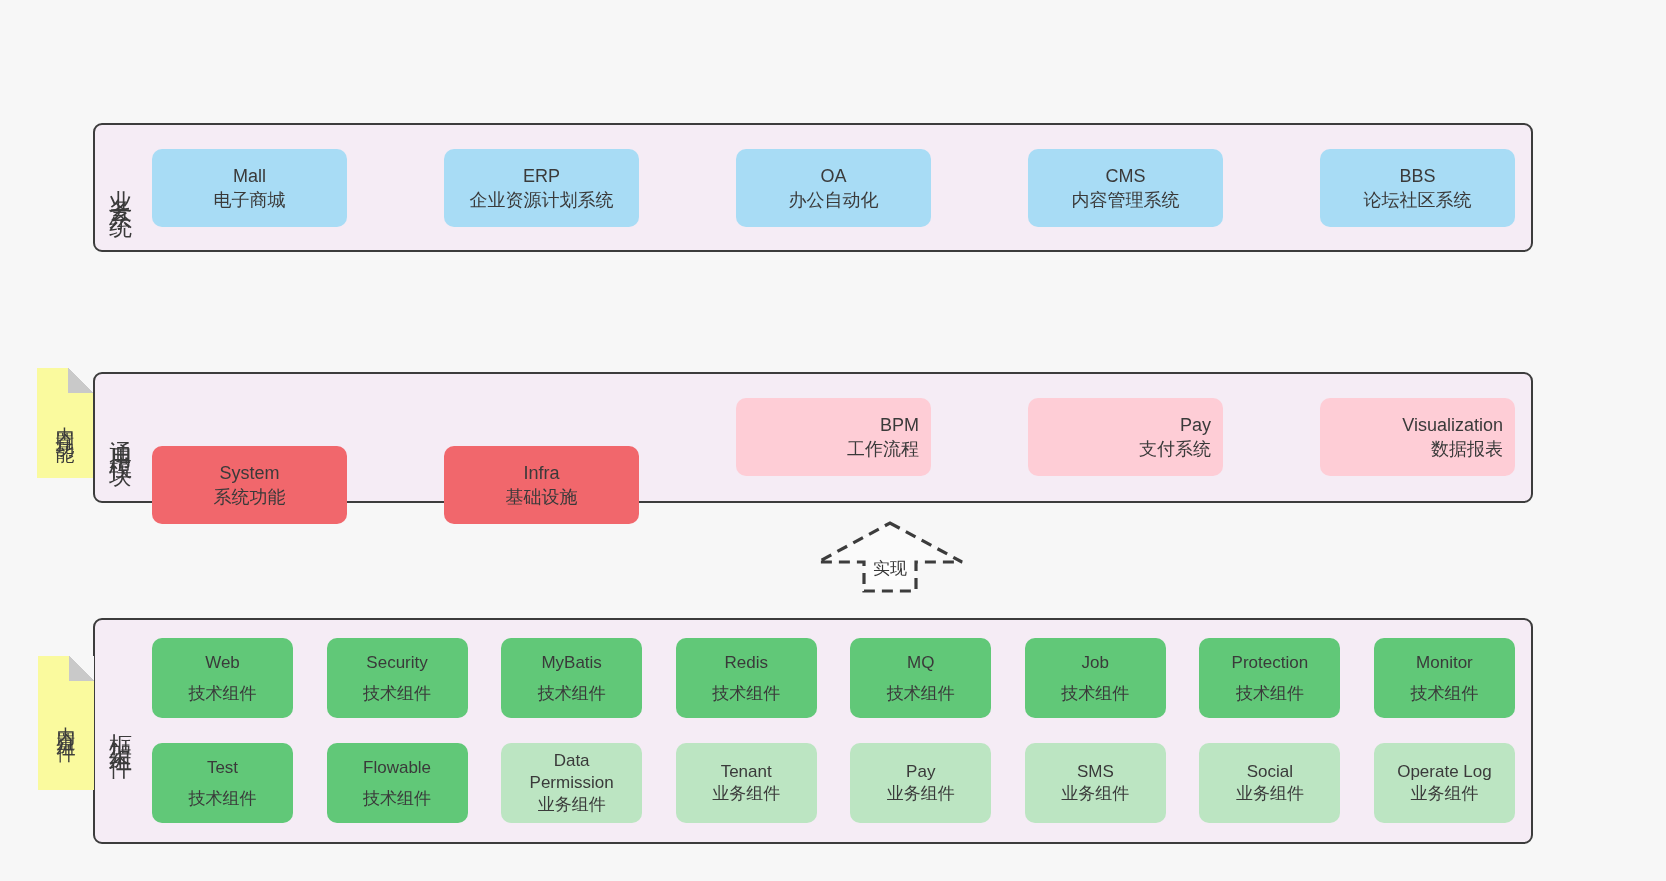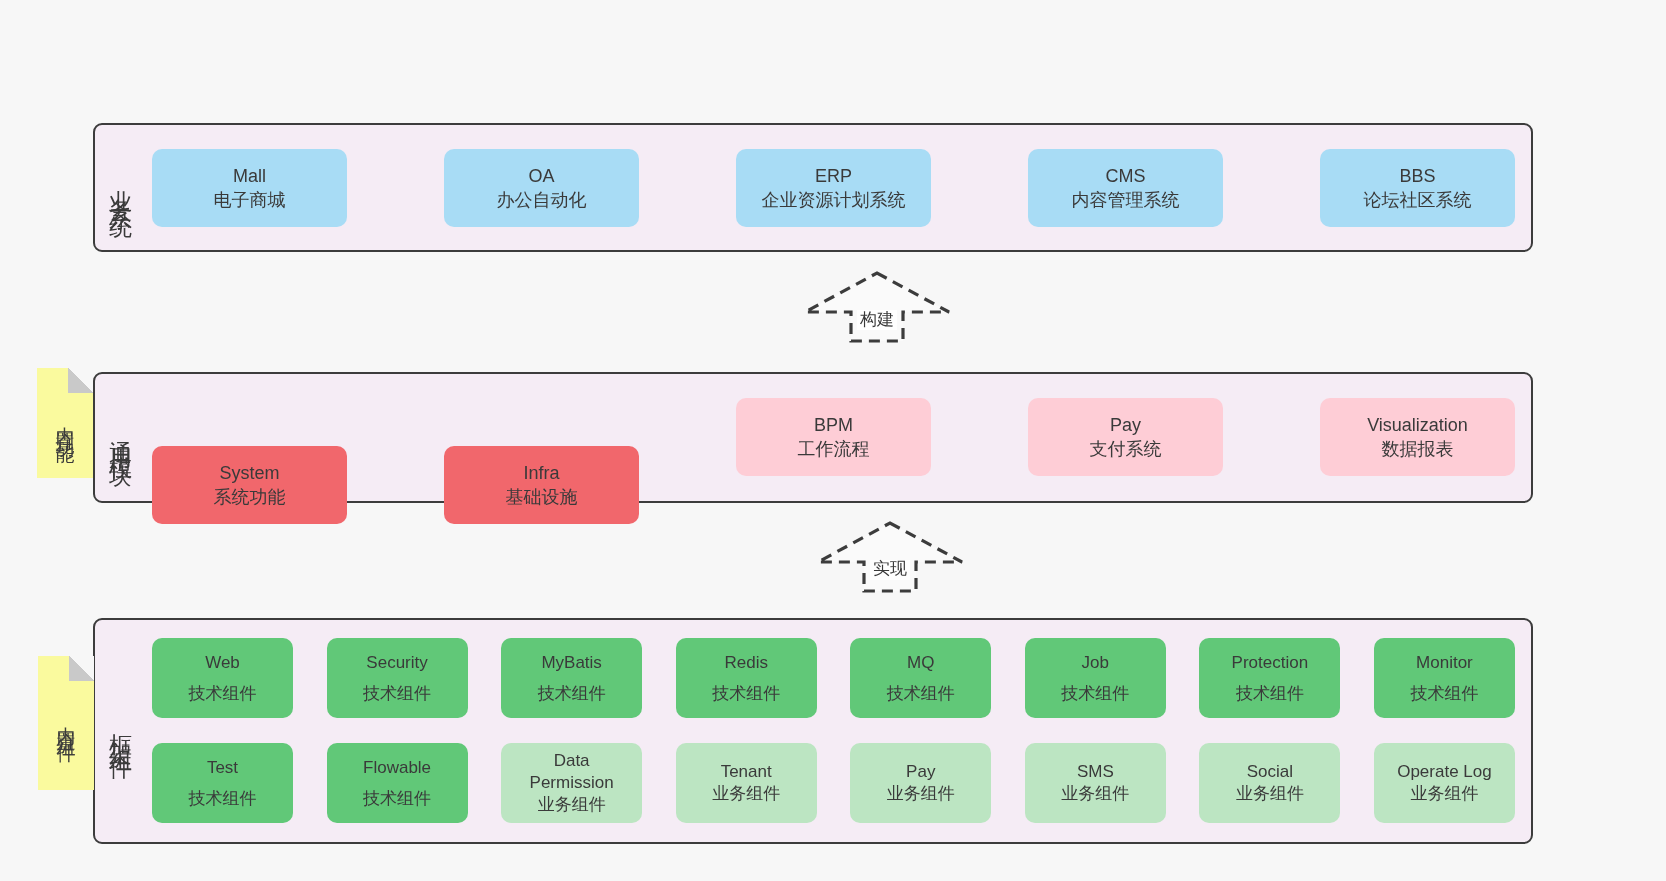--- a/index.html
+++ b/index.html
@@ -18,21 +18,21 @@
 
   .box { box-sizing:border-box; border-radius:10px; display:flex; flex-direction:column; align-items:center; justify-content:center; text-align:center; padding:4px 12px; }
   .box-wide { width:195px; height:78px; }
   .box-small { width:141px; height:80px; }
   .box-title { font-size:18px; line-height:24px; }
   .box-sub   { font-size:18px; line-height:24px; }
   .box-small .box-title, .box-small .box-sub { font-size:17px; line-height:22px; }
 
   .blue        { background:var(--blue); }
   .red         { background:var(--red);margin-top:48px; }
-  .pink        { background:var(--pink); }
+  .pink        { background:var(--pink);align-items:flex-end; }
   .green-dark  { background:var(--green-dark);gap:9px; }
   .green-light { background:var(--green-light); }
 
   .note { position:absolute; width:56px; background:var(--yellow); z-index:3; }
   #note-modules    { left:37px; top:368px; height:110px; }
   #note-components { left:38px; top:656px; height:134px; }
   .note-fold { position:absolute; top:0; right:0; width:25px; height:25px;
     background:linear-gradient(to top right, var(--fold) 50%, var(--page-bg) 50.5%); }
   .note-text { position:absolute; left:50%; top:50%; transform:translate(-50%,-50%);
     writing-mode:vertical-rl; text-orientation:upright; font-size:19px; letter-spacing:6px; white-space:nowrap; }
@@ -50,44 +50,38 @@
 <div id="canvas">
 
   <div class="tier" id="tier-business">
     <div class="tier-label">业务系统</div>
     <div class="box-row" style="top:24px">
       <div class="box box-wide blue">
         <div class="box-title">Mall</div>
         <div class="box-sub">电子商城</div>
       </div>
       <div class="box box-wide blue">
+        <div class="box-title">ERP</div>
+        <div class="box-sub">企业资源计划系统</div>
+      </div>
+      <div class="box box-wide blue">
         <div class="box-title">OA</div>
         <div class="box-sub">办公自动化</div>
-      </div>
-      <div class="box box-wide blue">
-        <div class="box-title">ERP</div>
-        <div class="box-sub">企业资源计划系统</div>
       </div>
       <div class="box box-wide blue">
         <div class="box-title">CMS</div>
         <div class="box-sub">内容管理系统</div>
       </div>
       <div class="box box-wide blue">
         <div class="box-title">BBS</div>
         <div class="box-sub">论坛社区系统</div>
       </div>
     </div>
   </div>
 
-  <div class="arrow" id="arrow-build">
-    <svg width="150" height="74" viewBox="0 0 150 74">
-      <polygon points="75,3 147,42 101,42 101,71 49,71 49,42 3,42" fill="var(--arrow-fill)" stroke="var(--line)" stroke-width="3.2" stroke-dasharray="11 7"></polygon>
-    </svg>
-    <div class="arrow-label">构建</div>
-  </div>
 
   <div class="note" id="note-modules">
     <div class="note-fold"></div>
     <div class="note-text">内置功能</div>
   </div>
 
   <div class="tier" id="tier-modules">
     <div class="tier-label">通用模块</div>
     <div class="box-row" style="top:24px">
       <div class="box box-wide red">

